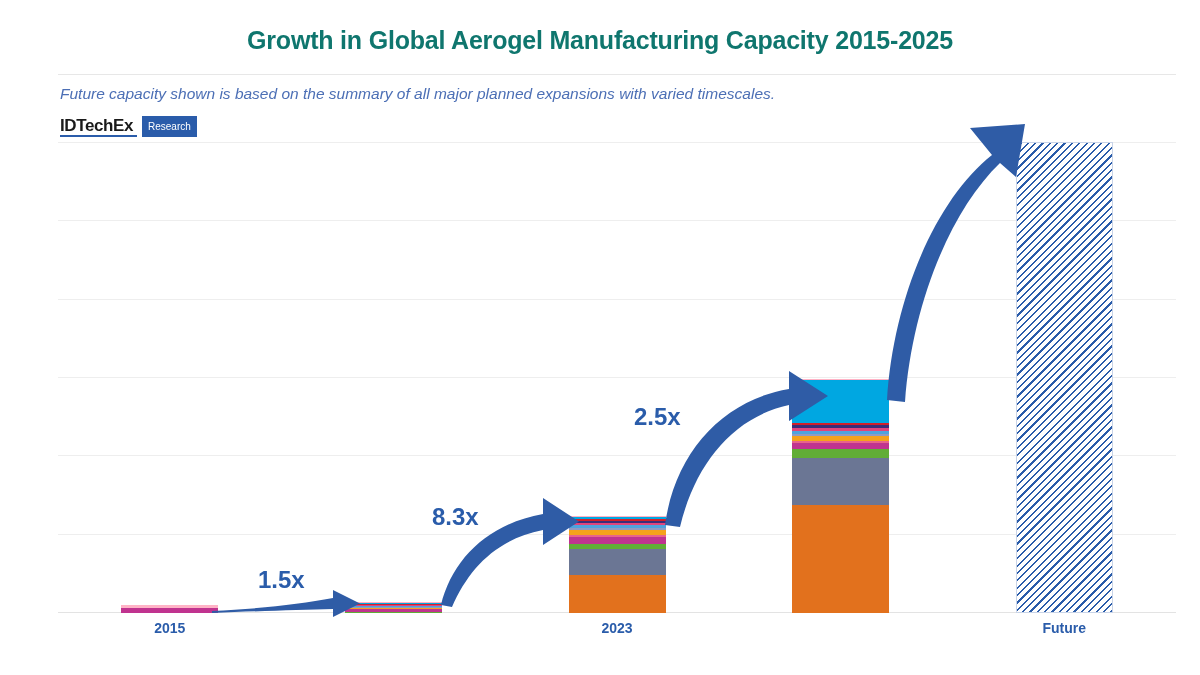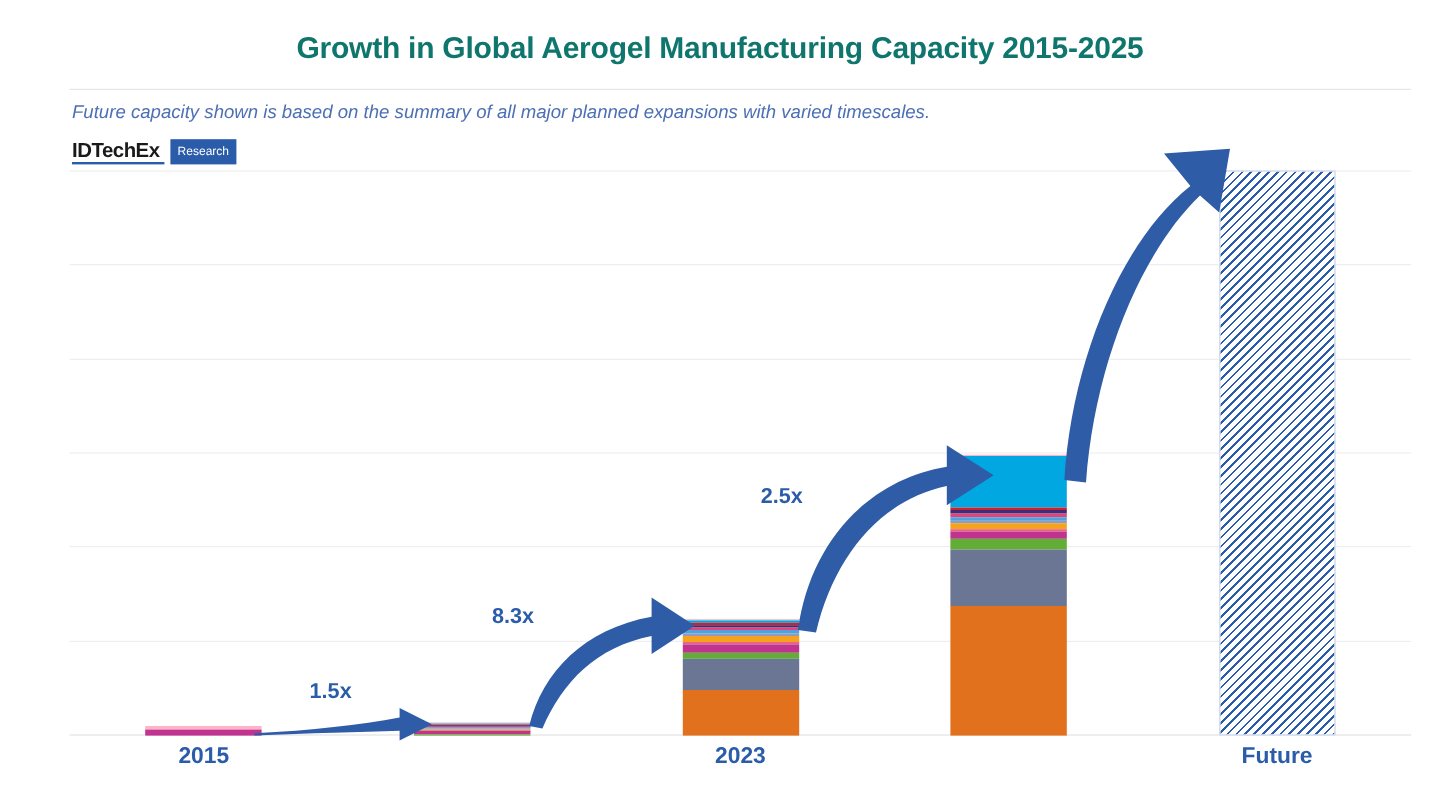--- a/index.html
+++ b/index.html
@@ -73,29 +73,29 @@
     background-image: repeating-linear-gradient(
       -45deg,
       #2a5caa 0px, #2a5caa 1.6px,
       #ffffff 1.6px, #ffffff 5.2px);
     border: 1px solid #c9d4e8;
   }
 
   
   .xlabel {
     position: absolute; top: 620px;
-    font-size: 19px; font-weight: bold; color: #2a5caa;
+    font-size: 14px; font-weight: bold; color: #2a5caa;
     text-align: center;
     font-family: "Liberation Sans", sans-serif;
   }
 
   
   .mult {
     position: absolute;
-    font-size: 18px; font-weight: bold; color: #2a5caa;
+    font-size: 24px; font-weight: bold; color: #2a5caa;
     font-family: "Liberation Sans", sans-serif;
     white-space: nowrap;
   }
   .arrow-layer {
     position: absolute; left: 0; top: 0; width: 1200px; height: 675px;
     pointer-events: none;
   }
 </style>
 </head>
 <body>
@@ -178,19 +178,19 @@
              C 497,539 469,568 452,607 Z"></path>
 
     <path fill="#2f5ca6" d="M 665,525 C 675,452 723,400 789,389 L 789,371 L 828,396 L 789,421 L 789,405
              C 733,417 695,464 680,527 Z"></path>
 
     <path fill="#2f5ca6" d="M 887,400 C 893,300 935,200 992,155 L 970,128 L 1025,124 L 1016,177 L 1000,163
              C 950,211 912,305 905,402 Z"></path>
   </svg>
 
   <div class="mult" id="m1" style="left: 258px; top: 566px;">1.5x</div>
-  <div class="mult" id="m2" style="left: 410px; top: 503px;">8.3x</div>
+  <div class="mult" id="m2" style="left: 432px; top: 503px;">8.3x</div>
   <div class="mult" id="m3" style="left: 634px; top: 403px;">2.5x</div>
 
 <div class="xlabel" style="left: 89.8px; width: 160px;">2015</div>
     <div class="xlabel" style="left: 537px; width: 160px;">2023</div>
     <div class="xlabel" style="left: 984.2px; width: 160px;">Future</div>
   </div>
 
 </body></html>

